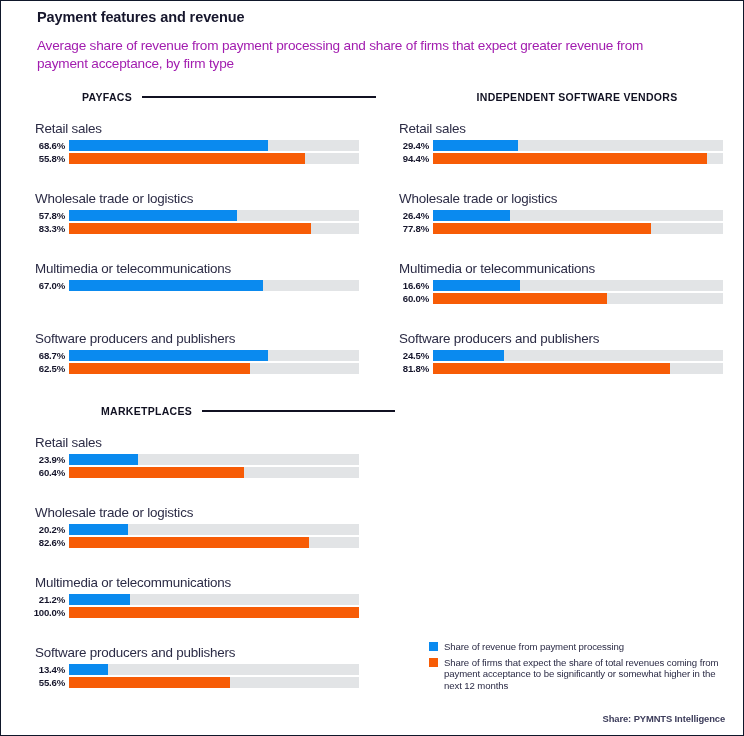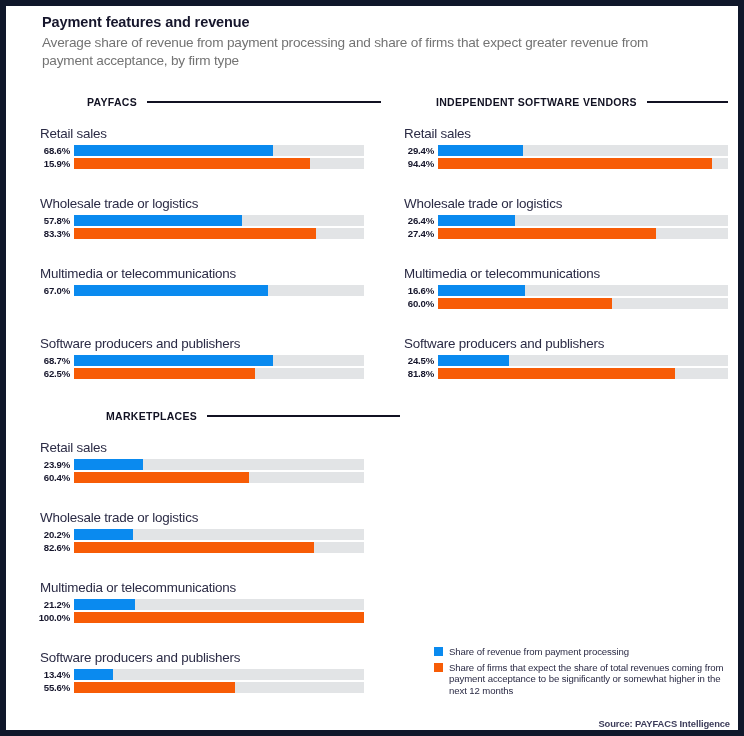--- a/index.html
+++ b/index.html
@@ -11,21 +11,21 @@
     width: 744px;
     height: 736px;
     font-family: "Liberation Sans", sans-serif;
     color: #1b1b2f;
     overflow: hidden;
     position: relative;
   }
   #frame {
     position: absolute;
     inset: 0;
-    border: 6px solid #0f172a;
+    border: 1px solid #0f172a;
     box-sizing: border-box;
     background: #ffffff;
   }
   #inner {
     position: absolute;
     left: 0; top: 0;
     width: 742px;
     height: 734px;
   }
 
@@ -35,25 +35,25 @@
     left: 36px;
     top: 8px;
     font-size: 14.5px;
     font-weight: bold;
     letter-spacing: -0.1px;
     color: #16162c;
   }
   .subtitle {
     position: absolute;
     left: 36px;
-    top: 28px;
+    top: 36px;
     width: 620px;
     font-size: 13.6px;
     line-height: 18px;
-    color: #737373;
+    color: #a21caf;
     letter-spacing: -0.2px;
   }
 
   
   .section-head {
     position: absolute;
     display: flex;
     align-items: center;
     height: 12px;
   }
@@ -164,21 +164,21 @@
         </div>
         <div class="group" style="left: 22px; top: 120px; width: 336px;">
           <div class="cat">Retail sales</div>
           <div class="bar-row">
             <div class="val">68.6%</div>
             <div class="track">
               <div class="fill blue" style="width: 68.6%;"></div>
             </div>
           </div>
           <div class="bar-row">
-            <div class="val">15.9%</div>
+            <div class="val">55.8%</div>
             <div class="track">
               <div class="fill orange" style="width: 81.3%;"></div>
             </div>
           </div>
         </div>
         <div class="group" style="left: 22px; top: 190px; width: 336px;">
           <div class="cat">Wholesale trade or logistics</div>
           <div class="bar-row">
             <div class="val">57.8%</div>
             <div class="track">
@@ -209,21 +209,21 @@
               <div class="fill blue" style="width: 68.7%;"></div>
             </div>
           </div>
           <div class="bar-row">
             <div class="val">62.5%</div>
             <div class="track">
               <div class="fill orange" style="width: 62.5%;"></div>
             </div>
           </div>
         </div>
-        <div class="section-head" style="left: 430px; top: 90px; width: 292px;">
+        <div class="section-head" style="left: 430px; top: 90px; width: 292px; flex-direction: column;">
           <div class="label">INDEPENDENT SOFTWARE VENDORS</div>
           <div class="rule"></div>
         </div>
         <div class="group" style="left: 386px; top: 120px; width: 336px;">
           <div class="cat">Retail sales</div>
           <div class="bar-row">
             <div class="val">29.4%</div>
             <div class="track">
               <div class="fill blue" style="width: 29.4%;"></div>
             </div>
@@ -237,21 +237,21 @@
         </div>
         <div class="group" style="left: 386px; top: 190px; width: 336px;">
           <div class="cat">Wholesale trade or logistics</div>
           <div class="bar-row">
             <div class="val">26.4%</div>
             <div class="track">
               <div class="fill blue" style="width: 26.4%;"></div>
             </div>
           </div>
           <div class="bar-row">
-            <div class="val">27.4%</div>
+            <div class="val">77.8%</div>
             <div class="track">
               <div class="fill orange" style="width: 75%;"></div>
             </div>
           </div>
         </div>
         <div class="group" style="left: 386px; top: 260px; width: 336px;">
           <div class="cat">Multimedia or telecommunications</div>
           <div class="bar-row">
             <div class="val">16.6%</div>
             <div class="track">
@@ -350,16 +350,16 @@
         <div class="legend-item">
           <span class="swatch blue" style="background: rgb(10, 138, 239);"></span>
           <span class="legend-text">Share of revenue from payment processing</span>
         </div>
         <div class="legend-item">
           <span class="swatch orange" style="background: rgb(247, 92, 6);"></span>
           <span class="legend-text">Share of firms that expect the share of total revenues coming from payment acceptance to be significantly or somewhat higher in the next 12 months</span>
         </div>
       </div>
 
-    <div id="source">Source: PAYFACS Intelligence</div>
+    <div id="source">Share: PYMNTS Intelligence</div>
 
   </div>
 </div>
 
 </body></html>

